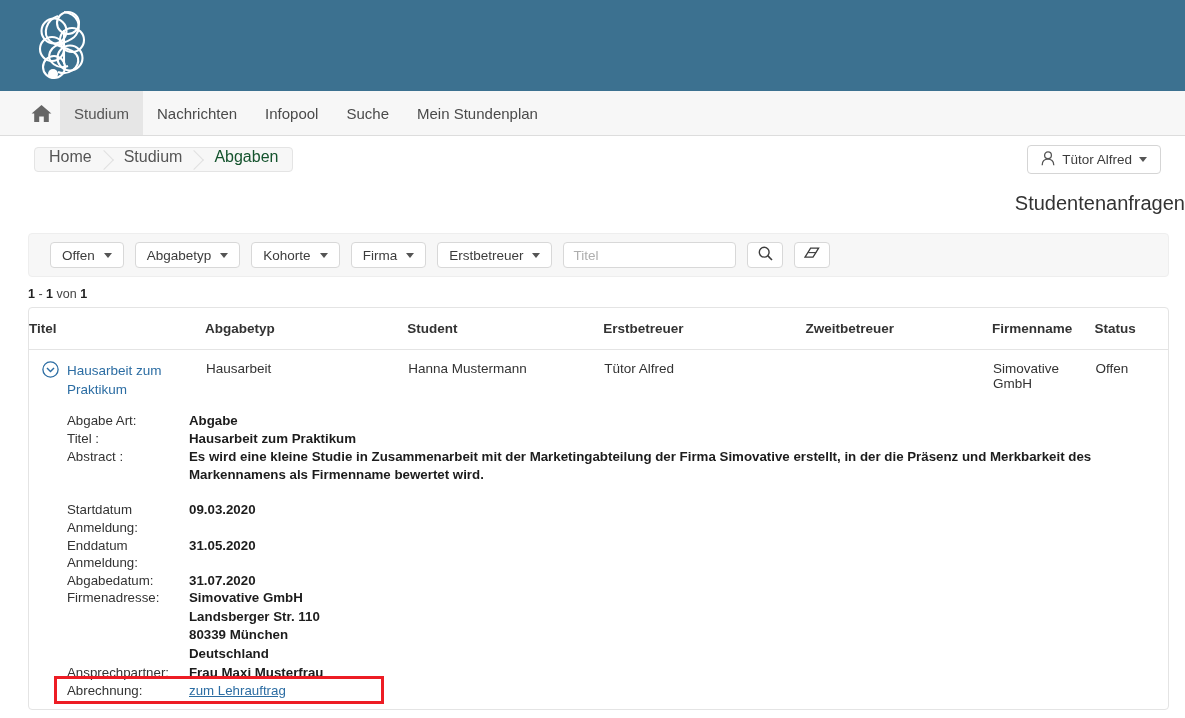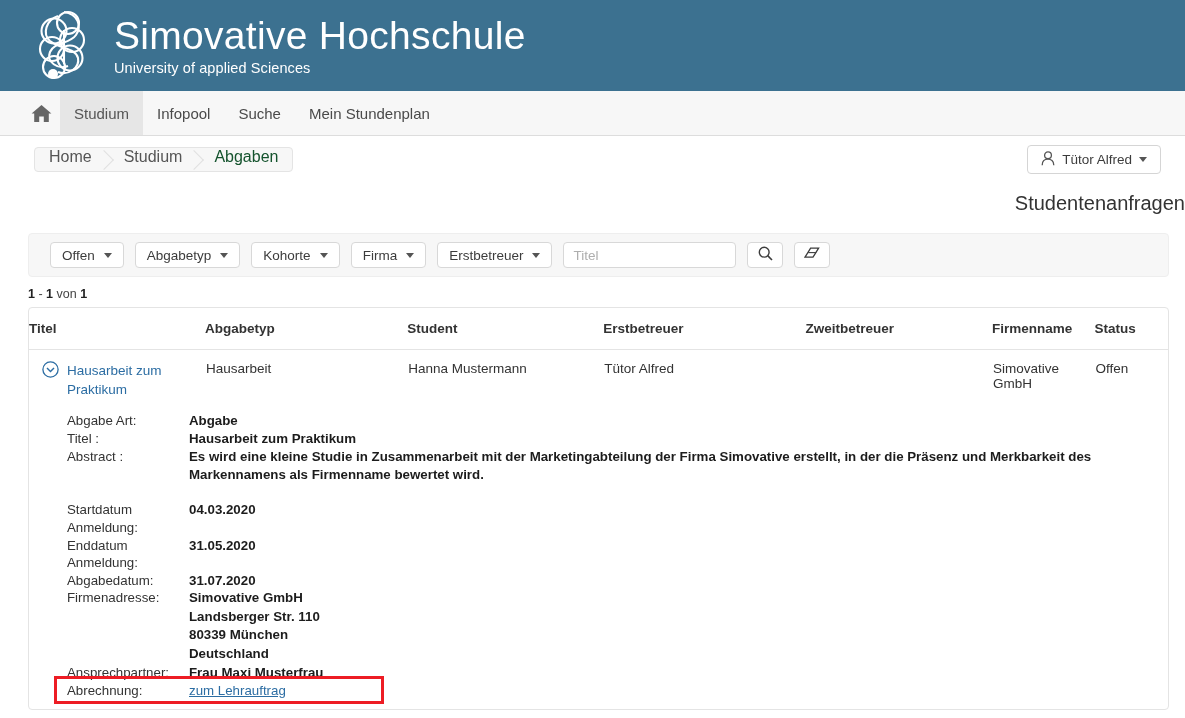--- a/index.html
+++ b/index.html
@@ -298,36 +298,35 @@
         <circle cx="26" cy="59" r="11"></circle>
         <path d="M36 4 C50 6 54 18 48 27 C42 36 26 34 22 44 C18 54 30 62 40 58"></path>
         <path d="M30 8 C18 12 14 26 22 33 C32 41 48 40 50 50 C52 60 40 68 30 64"></path>
         <path d="M36 22 C36 30 36 46 36 56"></path>
       </g>
       <g fill="#ffffff">
         <circle cx="25" cy="66" r="5"></circle>
       </g>
     </svg>
   </div>
-  <div class="brand-text">
-    <div class="brand-title">Simovative  Hochschule</div>
-    <div class="brand-sub">University of applied Sciences</div>
-  </div>
 </div>
 
 <div class="nav-bar">
   <div class="nav-home">
     <span>
       <svg width="21" height="19" viewBox="0 0 21 19" xmlns="http://www.w3.org/2000/svg">
         <path d="M10.5 1 L0.6 9.4 H3.2 V18 H8.2 V12.6 H12.8 V18 H17.8 V9.4 H20.4 Z" fill="#666666"></path>
       </svg>
     </span>
   </div>
   <div class="nav-item active">
     <span>Studium</span>
+  </div>
+  <div class="nav-item">
+    <span>Nachrichten</span>
   </div>
   <div class="nav-item">
     <span>Infopool</span>
   </div>
   <div class="nav-item">
     <span>Suche</span>
   </div>
   <div class="nav-item">
     <span>Mein Stundenplan</span>
   </div>
@@ -455,21 +454,21 @@
 
             <div class="detail-row">
               <div class="detail-label">Abstract :</div>
               <div class="detail-value">Es wird eine kleine Studie in Zusammenarbeit mit der Marketingabteilung der Firma Simovative erstellt, in der die Präsenz und Merkbarkeit des Markennamens als Firmenname bewertet wird.</div>
             </div>
 
             <div style="height:17px;"></div>
 
             <div class="detail-row tight">
               <div class="detail-label">Startdatum Anmeldung:</div>
-              <div class="detail-value">04.03.2020</div>
+              <div class="detail-value">09.03.2020</div>
             </div>
 
             <div class="detail-row tight">
               <div class="detail-label">Enddatum Anmeldung:</div>
               <div class="detail-value">31.05.2020</div>
             </div>
 
             <div class="detail-row tight">
               <div class="detail-label">Abgabedatum:</div>
               <div class="detail-value">31.07.2020</div>

